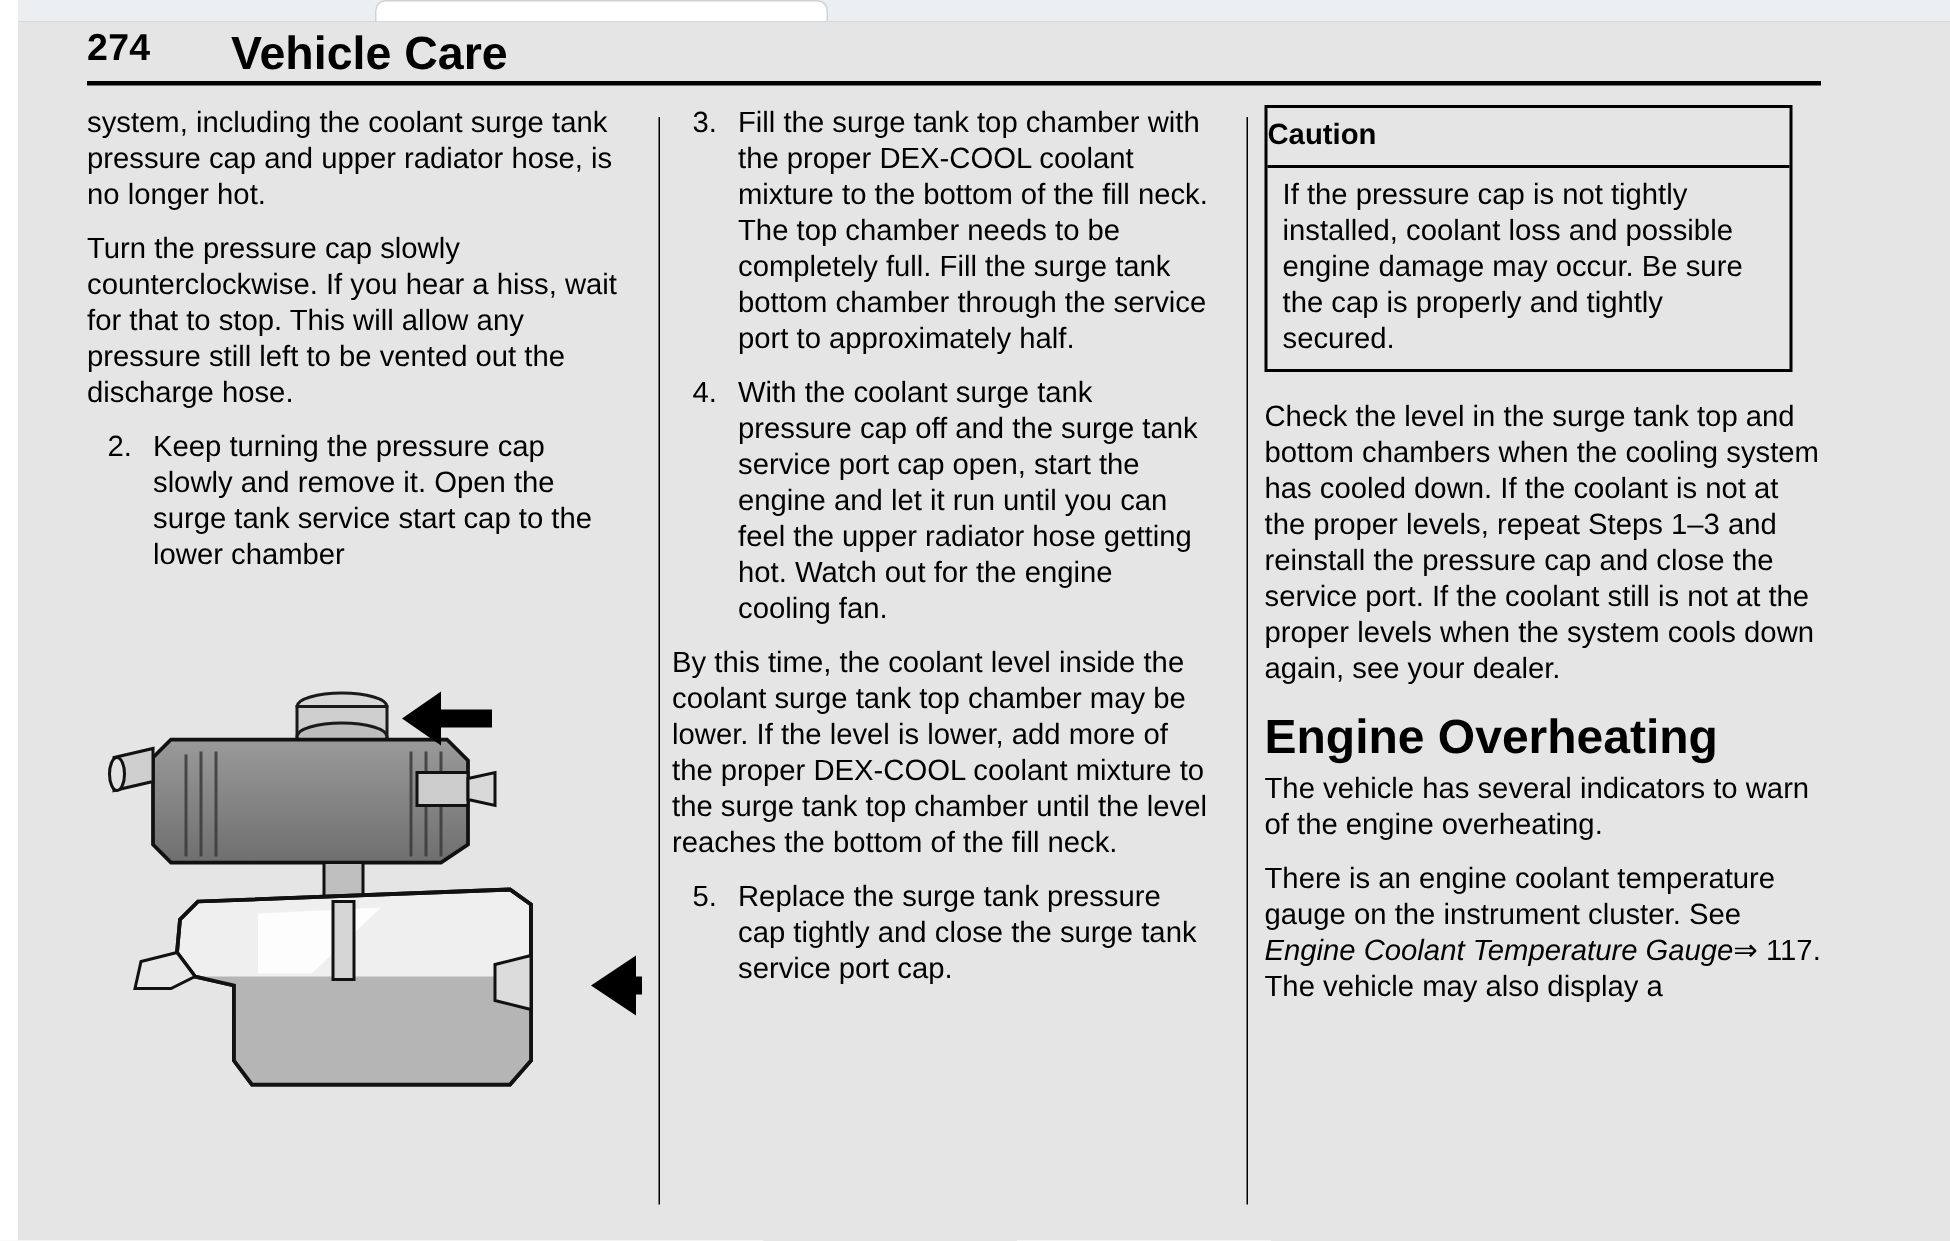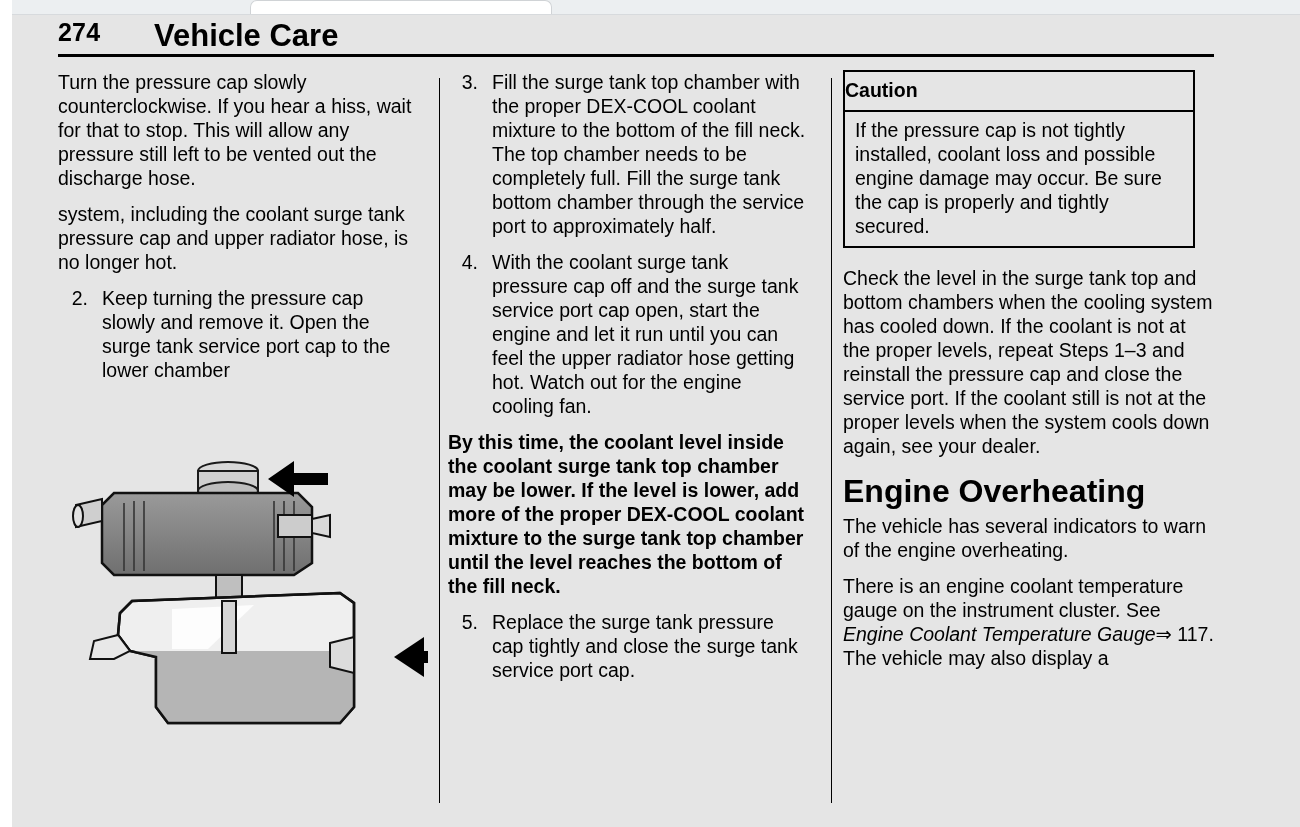--- a/index.html
+++ b/index.html
@@ -117,21 +117,20 @@
   .hang .num {
     position: absolute;
     left: 0;
     top: 0;
     width: 30px;
     text-align: right;
     font-size: 19.5px;
   }
   .indent {
     margin-left: 44px;
-    font-weight: bold;
   }
 
   
   .caution-box {
     border: 2px solid #000000;
     width: 348px;
     margin-bottom: 18px;
   }
   .caution-head {
     text-align: left;
@@ -178,25 +177,25 @@
     <span class="chapter-title">Vehicle Care</span>
   </div>
   <div class="header-rule"></div>
 
   <div class="columns">
 
     <div class="col-divider div1"></div>
     <div class="col-divider div2"></div>
 
     <div class="col col1">
+      <p class="body">system, including the coolant surge tank pressure cap and upper radiator hose, is no longer hot.</p>
       <p class="body">Turn the pressure cap slowly counterclockwise. If you hear a hiss, wait for that to stop. This will allow any pressure still left to be vented out the discharge hose.</p>
-      <p class="body">system, including the coolant surge tank pressure cap and upper radiator hose, is no longer hot.</p>
       <div class="hang">
         <span class="num">2.</span>
-        <span>Keep turning the pressure cap slowly and remove it. Open the surge tank service port cap to the lower chamber</span>
+        <span>Keep turning the pressure cap slowly and remove it. Open the surge tank service start cap to the lower chamber</span>
       </div>
 
       <div class="figure">
         <svg class="fig-svg" width="360" height="320" viewBox="0 0 360 320" xmlns="http://www.w3.org/2000/svg">
           <defs>
             <linearGradient id="gTop" x1="0" y1="0" x2="0" y2="1">
               <stop offset="0%" stop-color="#9a9a9a"></stop>
               <stop offset="100%" stop-color="#6f6f6f"></stop>
             </linearGradient>
           </defs>

